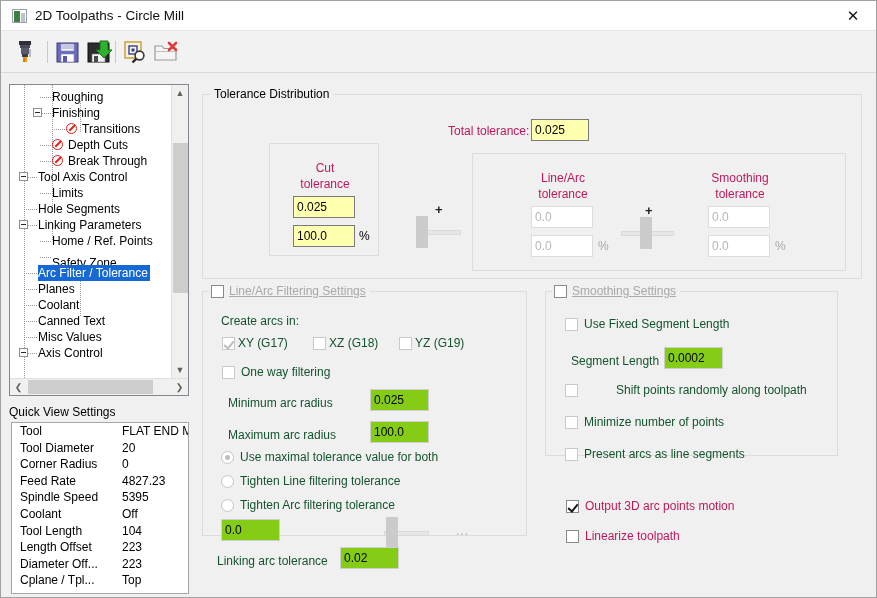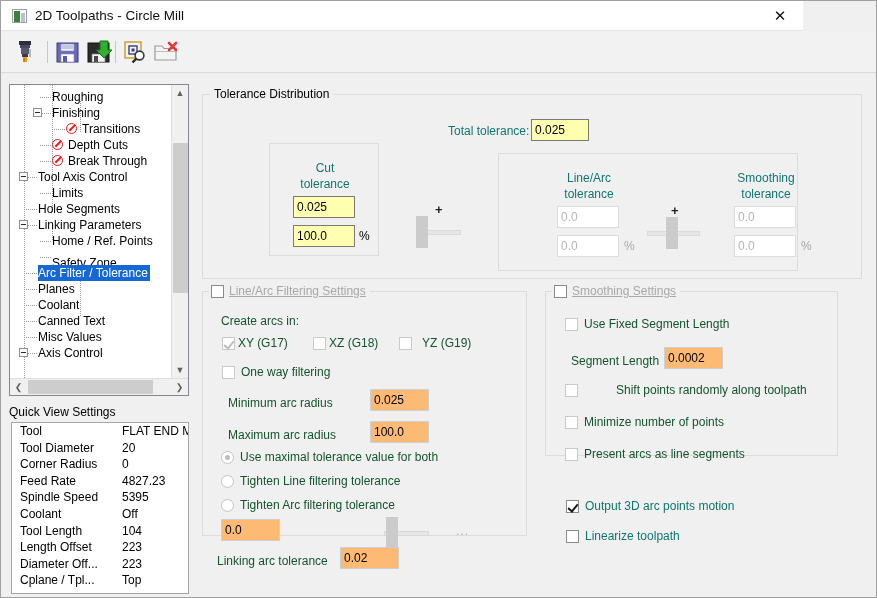--- a/index.html
+++ b/index.html
@@ -20,21 +20,21 @@
     width: 877px;
     height: 598px;
     background: #f0f0f0;
     border: 1px solid #a0a0a0;
     box-sizing: border-box;
   }
   
   #titlebar {
     position: absolute;
     left: 0; top: 0;
-    width: 802px;
+    width: 875px;
     height: 30px;
     background: #ffffff;
     border-bottom: 1px solid #e5e5e5;
     box-sizing: border-box;
     padding-left: 20px;
   }
   #title-icon {
     position: absolute;
     left: 11px; top: 8px;
     width: 15px; height: 14px;
@@ -267,40 +267,40 @@
     padding: 0 4px;
     font-size: 12px;
     color: #000;
     white-space: nowrap;
   }
   .glabel.dim { color: #a8a8a8; }
   .glabel.withchk { left: 6px; padding-left: 20px; text-decoration: underline; }
   .lbl {
     position: absolute;
     font-size: 12px;
-    color: #0f766e;
+    color: #be185d;
     white-space: nowrap;
   }
   .lbl.dim { color: #14532d; }
   .lbl.c { text-align: center; }
   input.fld {
     position: absolute;
     box-sizing: border-box;
     font-family: "Liberation Sans", sans-serif;
     font-size: 12px;
     padding: 0 3px;
     height: 22px;
     border: 1px solid #7a7a7a;
     background: #ffffb0;
     color: #000;
     outline: none;
   }
   input.fld.plain {
     border: 1px solid #cfcfcf;
-    background: #fdba74;
+    background: #84cc16;
     color: #000;
   }
   input.fld.dim {
     border: 1px solid #dcdcdc;
     background: #ffffff;
     color: #b6b6b6;
   }
   .pct {
     position: absolute;
     font-size: 12px;
@@ -576,21 +576,21 @@
         <input class="fld" style="left: 23px; top: 81px; width: 62px;" value="100.0">
         <span class="pct" style="left:89px; top:85px;">%</span>
       </div>
 
       <span class="plus" style="left:232px; top:108px;">+</span>
       <div class="slider" style="left:213px; top:128px; width:45px;">
         <div class="track"></div>
         <div class="thumb" style="left:0px; top:-7px;"></div>
       </div>
 
-      <div class="group" style="left:295px; top:58px; width:300px; height:118px;">
+      <div class="group" style="left:269px; top:58px; width:374px; height:118px;">
         <span class="lbl c" style="left:35px; top:17px; width:110px;">Line/Arc</span>
         <span class="lbl c" style="left:35px; top:33px; width:110px;">tolerance</span>
         <input class="fld dim" style="left: 58px; top: 52px; width: 62px;" value="0.0">
         <input class="fld dim" style="left: 58px; top: 81px; width: 62px;" value="0.0">
         <span class="pct dim" style="left:125px; top:85px;">%</span>
 
         <span class="plus" style="left:172px; top:50px;">+</span>
         <div class="slider" style="left:148px; top:70px; width:53px;">
           <div class="track"></div>
           <div class="thumb" style="left:19px; top:-7px;"></div>
@@ -610,21 +610,21 @@
 
       <span class="lbl dim" style="left:18px; top:22px;">Create arcs in:</span>
 
       <div class="chk dim on" style="left:19px; top:45px;"></div>
       <span class="lbl dim" style="left:35px; top:44px;">XY (G17)</span>
 
       <div class="chk dim" style="left:110px; top:45px;"></div>
       <span class="lbl dim" style="left:126px; top:44px;">XZ (G18)</span>
 
       <div class="chk dim" style="left:196px; top:45px;"></div>
-      <span class="lbl dim" style="left:212px; top:44px;margin-left:7px;">YZ (G19)</span>
+      <span class="lbl dim" style="left:212px; top:44px;">YZ (G19)</span>
 
       <div class="chk dim" style="left:19px; top:74px;"></div>
       <span class="lbl dim" style="left:38px; top:73px;">One way filtering</span>
 
       <span class="lbl dim" style="left:25px; top:104px;">Minimum arc radius</span>
       <input class="fld plain" style="left: 167px; top: 97px; width: 59px;" value="0.025">
 
       <span class="lbl dim" style="left:25px; top:136px;">Maximum arc radius</span>
       <input class="fld plain" style="left: 167px; top: 129px; width: 59px;" value="100.0">
 

